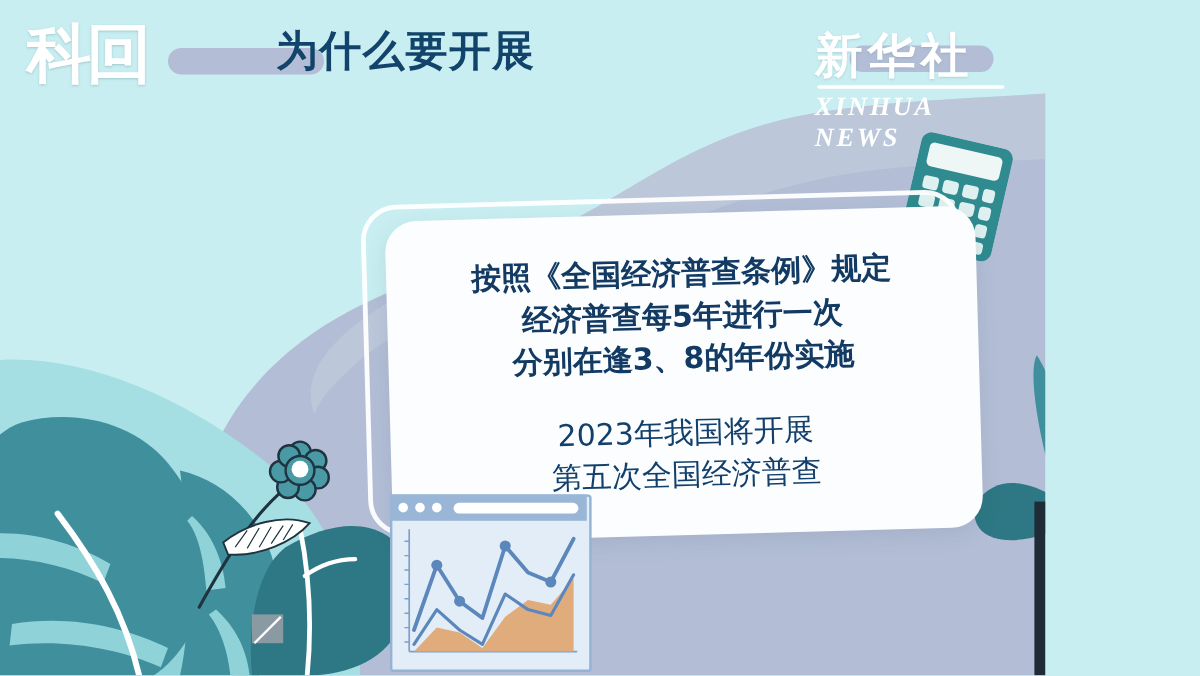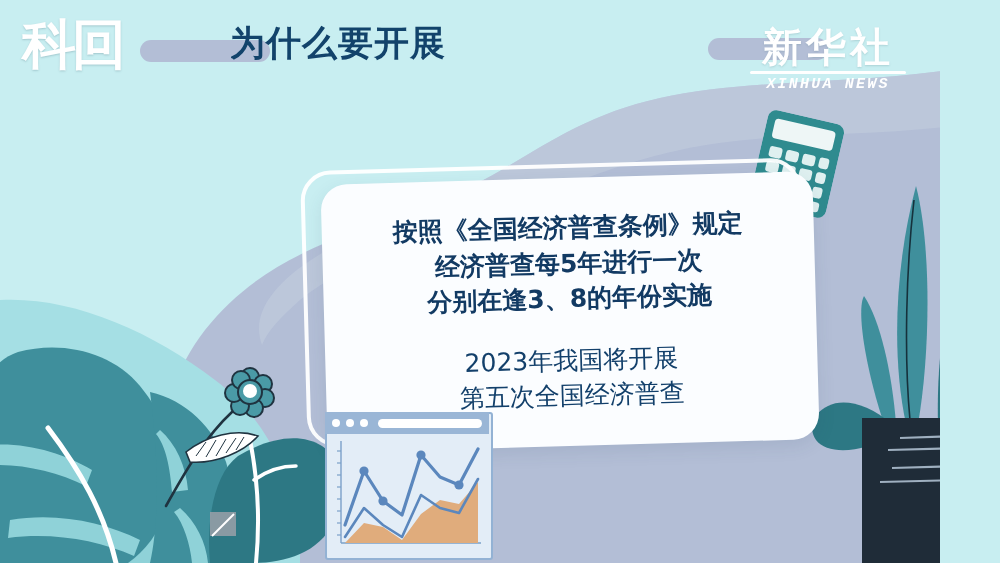--- a/index.html
+++ b/index.html
@@ -1,45 +1,45 @@
 <!DOCTYPE html>
 <html><head>
 <meta charset="utf-8">
 <style>
   html,body{margin:0;padding:0;}
   body{
     width:1000px;height:563px;overflow:hidden;
     font-family:"Liberation Sans","DejaVu Sans",sans-serif;
     background:#c8eef1;
   }
-  #stage{position:relative;width:940px;height:563px;overflow:hidden;background:#c8eef1;}
+  #stage{position:relative;width:871px;height:563px;overflow:hidden;background:#c8eef1;}
   .abs{position:absolute;}
   svg.layer{position:absolute;left:0;top:0;width:1000px;height:563px;}
 
   
   #kehui-logo{left:22px;top:18px;width:100px;height:82px;}
   #kehui-logo .glyph{
     font-family:"DejaVu Sans","Liberation Sans",sans-serif;
     font-size:54px;font-weight:700;color:#ffffff;line-height:1;
     letter-spacing:-4px;
     text-shadow:0 1px 2px rgba(90,130,140,.35);
   }
 
   
-  #xinhua-logo{right:32px;top:26px;width:160px;height:62px;text-align:center;}
+  #xinhua-logo{right:32px;top:26px;width:160px;height:62px;}
   #xinhua-cn{
     font-family:"DejaVu Sans","Liberation Sans",sans-serif;
     font-size:40px;font-weight:700;color:#ffffff;line-height:1.05;
     letter-spacing:4px;
     text-shadow:0 1px 2px rgba(90,130,140,.25);
   }
   #xinhua-rule{height:3px;background:#ffffff;margin:3px 2px 2px 2px;border-radius:2px;}
   #xinhua-en{
-    font-family:Liberation Mono, monospace;
-    font-size:15px;font-weight:700;font-style:italic;color:#ffffff;
+    font-family:Liberation Serif, serif;
+    font-size:22px;font-weight:700;font-style:italic;color:#ffffff;
     letter-spacing:2.2px;
   }
 
   
   #title-block{left:230px;top:22px;width:545px;text-align:left;}
   #title-block .tline{
     font-family:"DejaVu Sans","Liberation Sans",sans-serif;
     font-size:35px;font-weight:700;color:#12436b;
     line-height:1.22;letter-spacing:1px;white-space:nowrap;
   }

